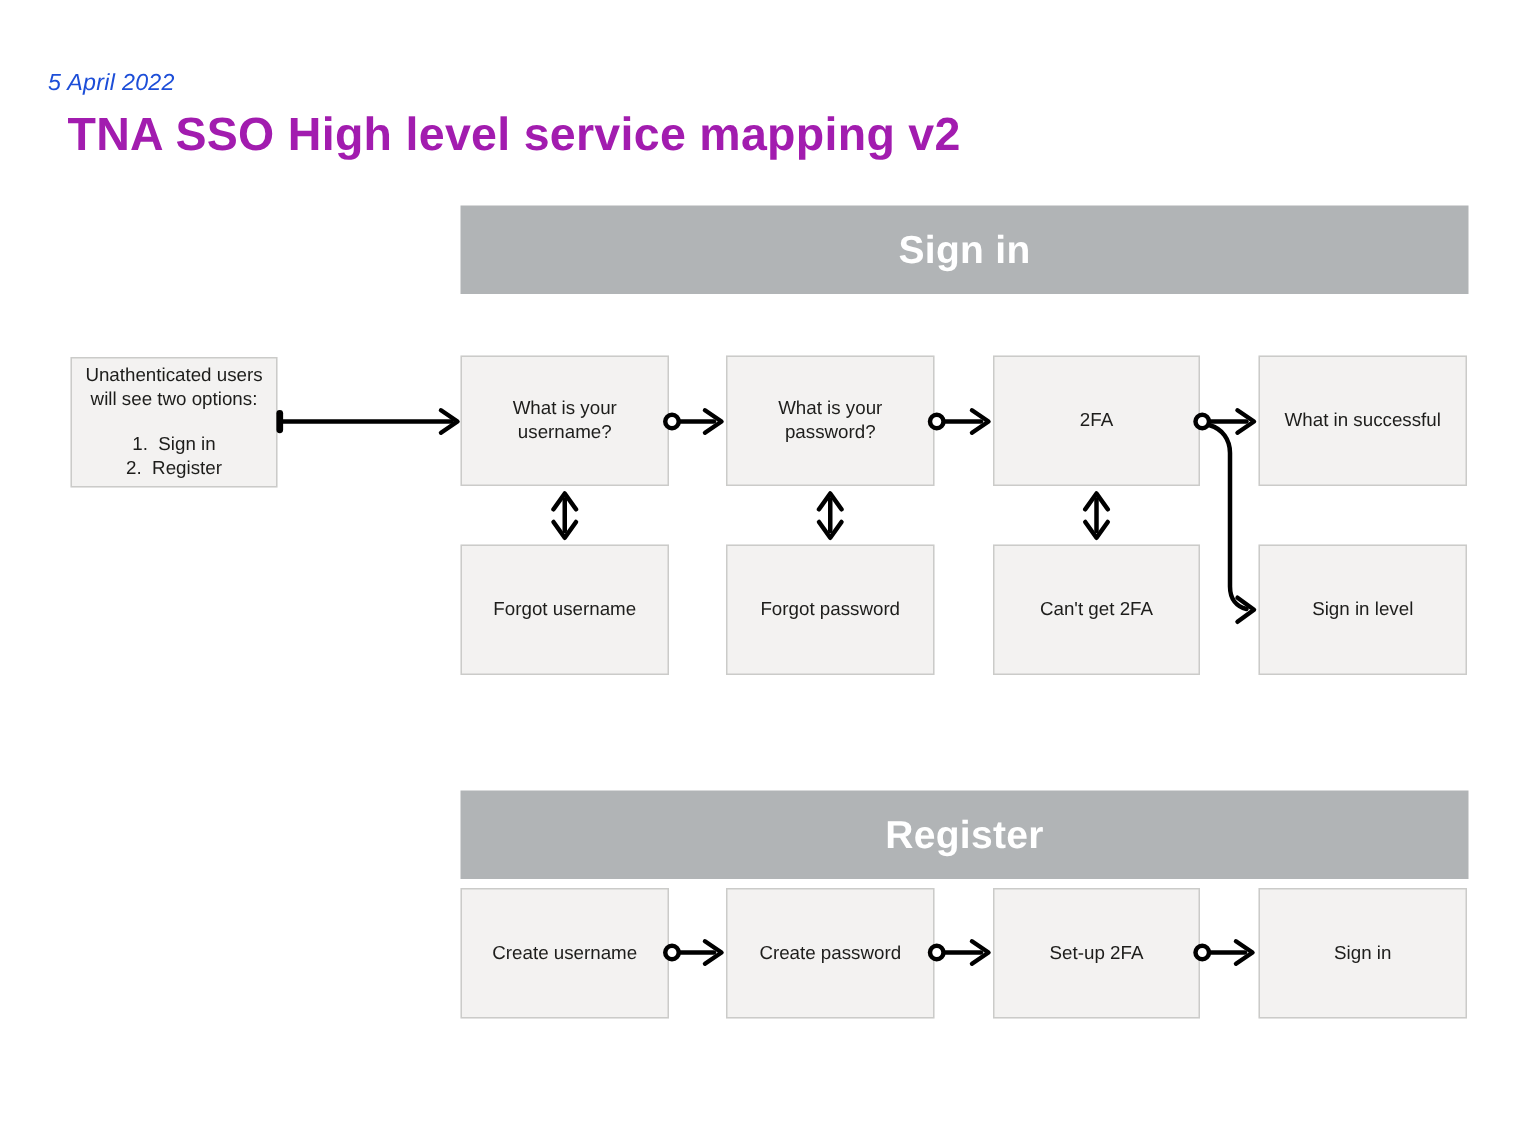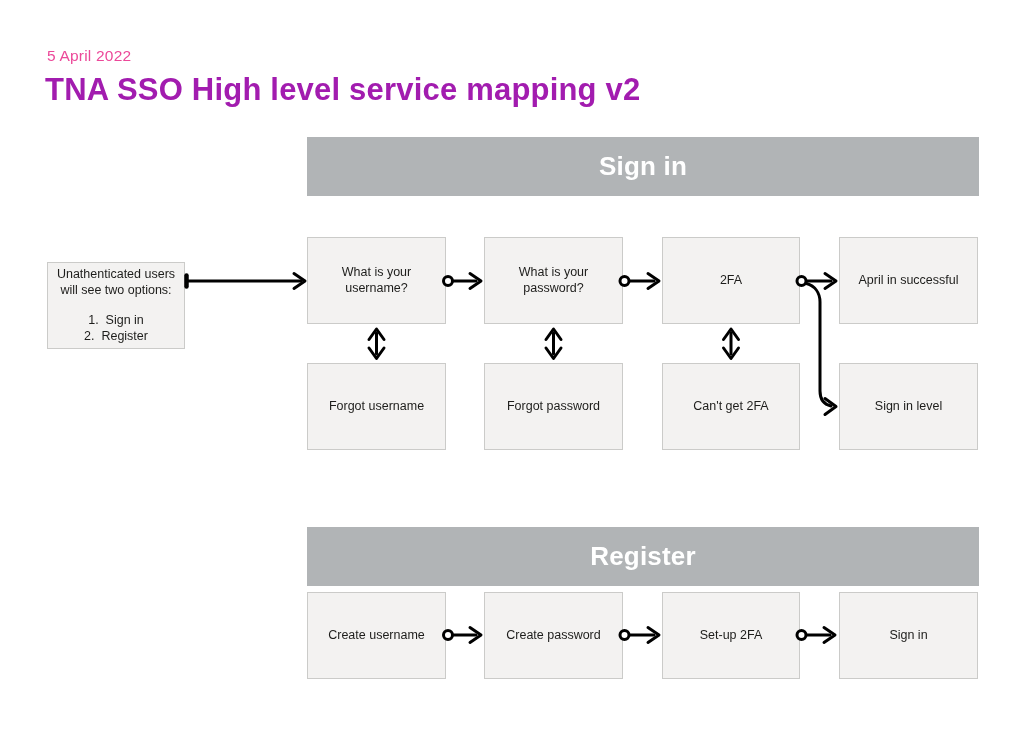--- a/index.html
+++ b/index.html
@@ -7,25 +7,26 @@
     position: relative;
     width: 1024px;
     height: 748px;
     background: #ffffff;
     font-family: "Liberation Sans", sans-serif;
     color: var(--text, #1d1d1b);
     overflow: hidden;
   }
   .date {
     position: absolute;
-    left: 47px;
+    left: 32px;
     top: 47px;
     font-size: 15.5px;
     letter-spacing: 0.2px;
-    color: #ec4899;
+    color: #1d4ed8;
+    font-style: italic;
   }
   .title {
     position: absolute;
     left: 45px;
     top: 72px;
     font-size: 31px;
     font-weight: bold;
     letter-spacing: 0.2px;
     color: #a21caf;
     white-space: nowrap;
@@ -69,21 +70,20 @@
   .c4 { left: 839px; }
   .r1 { top: 237px; }
   .r2 { top: 363px; }
   .r3 { top: 592px; }
   .info {
     left: 47px;
     top: 238px;
     width: 138px;
     flex-direction: column;
     padding: 0 2px;
-    margin-top: 24px;
   }
   .info .spacer { height: 15px; }
   .info-item { white-space: pre; display: block; }
   .wires {
     position: absolute;
     left: 0; top: 0;
     width: 1024px; height: 748px;
     pointer-events: none;
   }
   .wires .ln {
@@ -116,21 +116,21 @@
     <span>Unathenticated users</span>
     <span>will see two options:</span>
     <span class="spacer"></span>
     <span class="info-item">1.  Sign in</span>
     <span class="info-item">2.  Register</span>
   </div>
 
   <div class="node narrow c1 r1">What is your username?</div>
   <div class="node narrow c2 r1">What is your password?</div>
   <div class="node c3 r1">2FA</div>
-  <div class="node c4 r1">April in successful</div>
+  <div class="node c4 r1">What in successful</div>
 
   <div class="node c2 r2">Forgot password</div>
   <div class="node c1 r2">Forgot username</div>
   <div class="node c3 r2">Can't get 2FA</div>
   <div class="node c4 r2">Sign in level</div>
 
   <div class="banner" id="banner-register">
     <span>Register</span>
   </div>
 

